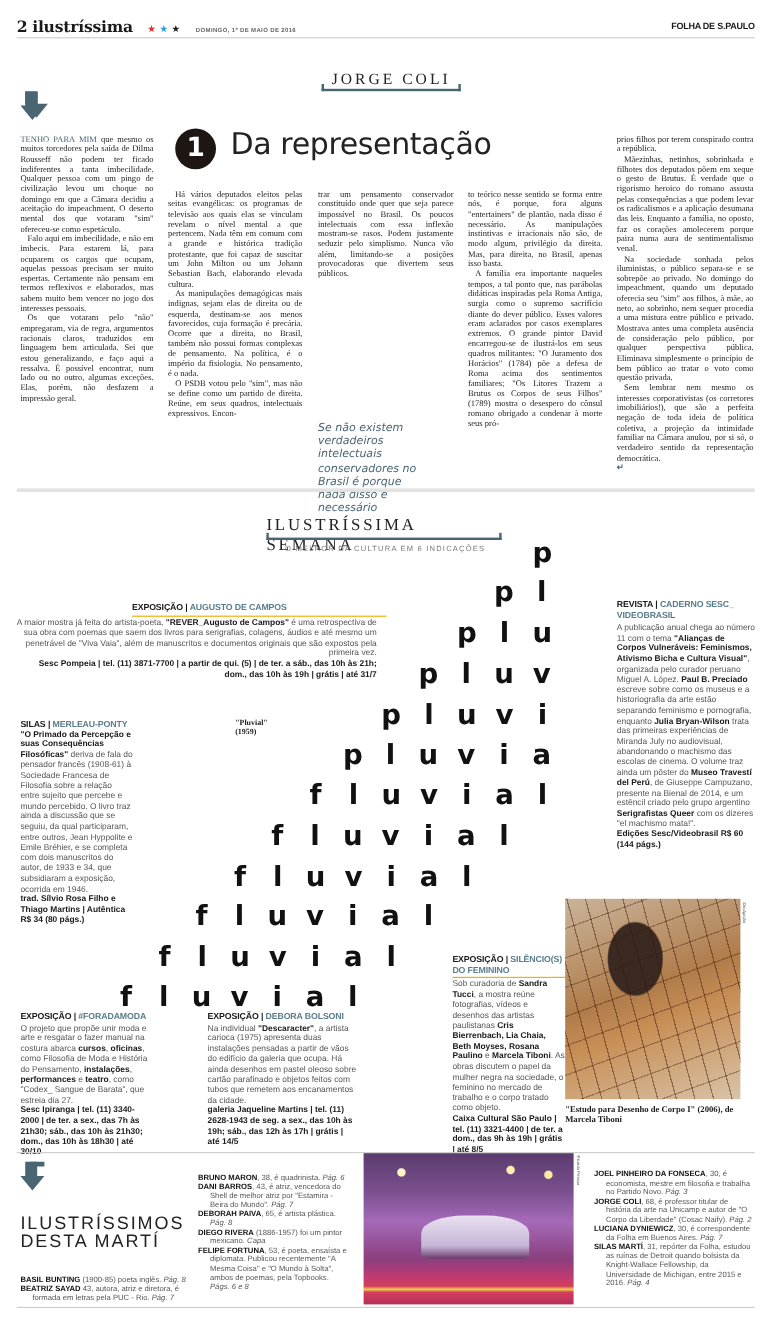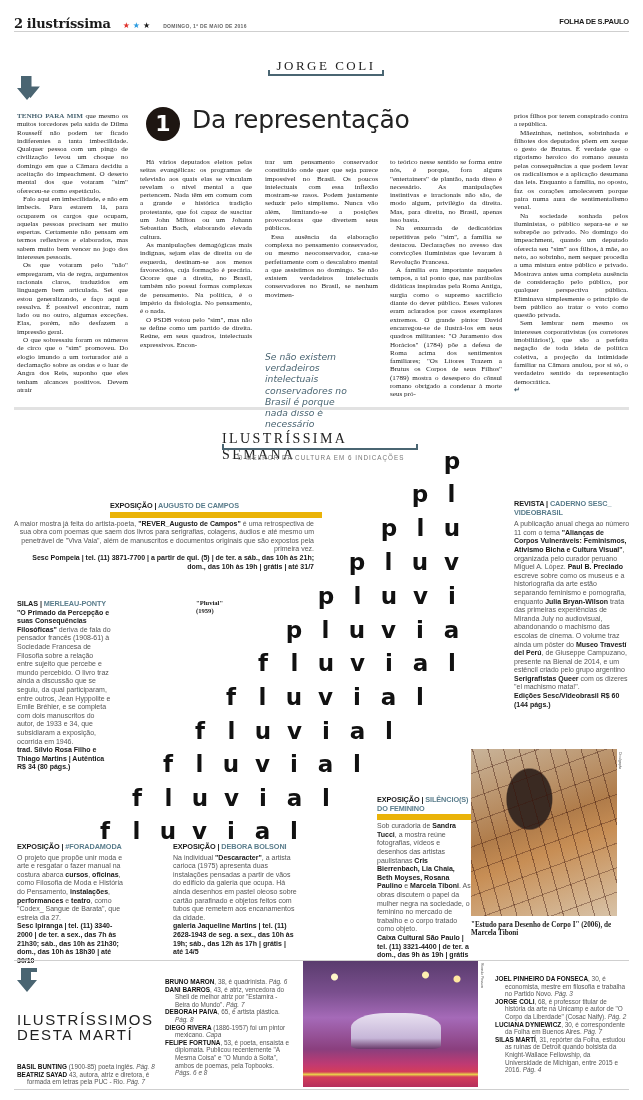--- a/index.html
+++ b/index.html
@@ -13,33 +13,33 @@
 .hdr .date{font-family:"Liberation Sans",sans-serif;font-size:5px;font-weight:bold;color:#666;margin-left:6px;letter-spacing:.3px}
 .hdr .brand{position:absolute;right:0;top:3px;font-family:Liberation Sans, sans-serif;font-weight:bold;font-size:7.5px;letter-spacing:-.2px}
 
 .coltitle{left:268px;top:58px;width:116px;height:16px;text-align:center;font-family:"Liberation Serif",serif;font-size:13px;letter-spacing:2.5px;color:#222}
 .coltitle:after,.semtitle:after{content:"";position:absolute;left:0;right:0;bottom:-2px;height:4px;border:2px solid #4a6572;border-top:none}
 .arrow{width:28px;height:26px}
 
 .body{font-family:"Liberation Serif",serif;font-size:7.1px;line-height:8.3px;text-align:justify;color:#222}
 .body p{text-indent:6px}
 .body p.first{text-indent:0}
-.lead{color:#4a6572;font-weight:bold}
+.lead{color:#4a6572;font-weight:normal}
 .bignum{left:146px;top:107px;width:34px;height:34px;border-radius:50%;background:#1e1612;color:#fff;font-family:"DejaVu Sans",sans-serif;font-weight:bold;font-size:22px;line-height:34px;text-align:center}
 .headline{left:192px;top:105px;font-family:"DejaVu Sans",sans-serif;font-weight:normal;font-size:25px;letter-spacing:-.3px;color:#222}
 .pull{left:265px;top:351px;width:95px;font-family:"DejaVu Sans",sans-serif;font-style:italic;font-size:9.2px;line-height:11.2px;color:#4a6572}
 .divider{height:3px;background:#e2e2e2}
 
 .semtitle{left:222px;top:431px;width:196px;height:17px;font-family:"Liberation Serif",serif;font-size:14px;letter-spacing:2.4px;color:#222}
 .semsub{left:190px;top:454px;width:262px;text-align:center;font-family:"Liberation Sans",sans-serif;font-size:6.3px;letter-spacing:1px;color:#777}
 .sec{font-family:"Liberation Sans",sans-serif;font-size:7px;line-height:8.6px;color:#555}
 .sec b{color:#1a1a1a}
 .sec .kick{font-family:"Liberation Sans",sans-serif;font-weight:bold;font-size:7.3px;color:#1a1a1a;letter-spacing:-.1px}
 .sec .kick .acc{color:#5a7d8c}
-.sec .kickline{border-bottom:6px solid #eab308;padding-bottom:1px;margin-bottom:2px}
+.sec .kickline{border-bottom:1px solid #eab308;padding-bottom:1px;margin-bottom:2px}
 .sec .info{font-weight:bold;color:#1a1a1a}
 .poem{font-family:"DejaVu Sans",sans-serif;font-weight:bold;font-size:23px;color:#111}
 .poem span{position:absolute;width:20px;text-align:center}
 .photo1{left:471px;top:749px;width:146px;height:167px;background:radial-gradient(ellipse at 40% 30%,#3a2a22 0 18%,transparent 19%),linear-gradient(160deg,#c9b49a 0,#b07c4a 45%,#c78e55 60%,#d8c3a8 100%)}
 .photo1 .lines{position:absolute;inset:0;background:repeating-linear-gradient(75deg,transparent 0 14px,rgba(60,20,10,.45) 14px 15px),repeating-linear-gradient(-20deg,transparent 0 22px,rgba(60,20,10,.35) 22px 23px)}
 .credit{font-family:"Liberation Sans",sans-serif;font-size:3.5px;color:#555;writing-mode:vertical-rl}
 .cap{font-family:"Liberation Serif",serif;font-weight:bold;font-size:7.2px;line-height:8.4px;color:#1a1a1a}
 .ilust{font-family:Liberation Sans, sans-serif;font-size:15px;line-height:15px;letter-spacing:1.6px;color:#222}
 .contrib{font-family:"Liberation Sans",sans-serif;font-size:6.4px;line-height:7.6px;color:#555}
 .contrib .row{padding-left:10px;text-indent:-10px}
@@ -69,38 +69,35 @@
     </svg>
 </div>
 
 <div class="abs bignum">1</div>
 <div class="abs headline">Da representação</div>
 
 <div class="abs body" style="left:17px;top:112px;width:111px">
   <p class="first"><span class="lead">TENHO PARA MIM</span><span> que mesmo os muitos torcedores pela saída de Dilma Rousseff não podem ter ficado indiferentes a tanta imbecilidade. Qualquer pessoa com um pingo de civilização levou um choque no domingo em que a Câmara decidiu a aceitação do impeachment. O deserto mental dos que votaram "sim" ofereceu-se como espetáculo.</span></p>
   <p>Falo aqui em imbecilidade, e não em imbecis. Para estarem lá, para ocuparem os cargos que ocupam, aquelas pessoas precisam ser muito espertas. Certamente não pensam em termos reflexivos e elaborados, mas sabem muito bem vencer no jogo dos interesses pessoais.</p>
   <p>Os que votaram pelo "não" empregaram, via de regra, argumentos racionais claros, traduzidos em linguagem bem articulada. Sei que estou generalizando, e faço aqui a ressalva. É possível encontrar, num lado ou no outro, algumas exceções. Elas, porém, não desfazem a impressão geral.</p>
-  <p>O que sobressaiu foram os números de circo que o "sim" promoveu. Do elogio imundo a um torturador até a declamação sobre as ondas e o luar de Angra dos Reis, suponho que eles tenham alcances positivos. Devem atrair</p>
 </div>
 
 <div class="abs body" style="left:140px;top:158px;width:112px">
   <p>Há vários deputados eleitos pelas seitas evangélicas: os programas de televisão aos quais elas se vinculam revelam o nível mental a que pertencem. Nada têm em comum com a grande e histórica tradição protestante, que foi capaz de suscitar um John Milton ou um Johann Sebastian Bach, elaborando elevada cultura.</p>
   <p>As manipulações demagógicas mais indignas, sejam elas de direita ou de esquerda, destinam-se aos menos favorecidos, cuja formação é precária. Ocorre que a direita, no Brasil, também não possui formas complexas de pensamento. Na política, é o império da fisiologia. No pensamento, é o nada.</p>
   <p>O PSDB votou pelo "sim", mas não se define como um partido de direita. Reúne, em seus quadros, intelectuais expressivos. Encon-</p>
 </div>
 
 <div class="abs body" style="left:265px;top:158px;width:113px">
   <p class="first">trar um pensamento conservador constituído onde quer que seja parece impossível no Brasil. Os poucos intelectuais com essa inflexão mostram-se rasos. Podem justamente seduzir pelo simplismo. Nunca vão além, limitando-se a posições provocadoras que divertem seus públicos.</p>
-  <p>Essa ausência da elaboração complexa no pensamento conservador, ou mesmo neoconservador, casa-se perfeitamente com o descalabro mental a que assistimos no domingo. Se não existem verdadeiros intelectuais conservadores no Brasil, se nenhum movimen-</p>
 </div>
 <div class="abs pull">Se não existem verdadeiros intelectuais conservadores no Brasil é porque nada disso é necessário</div>
 
 <div class="abs body" style="left:390px;top:158px;width:112px">
   <p class="first">to teórico nesse sentido se forma entre nós, é porque, fora alguns "entertainers" de plantão, nada disso é necessário. As manipulações instintivas e irracionais não são, de modo algum, privilégio da direita. Mas, para direita, no Brasil, apenas isso basta.</p>
-  <p>Na enxurrada de dedicatórias repetitivas pelo "sim", a família se destacou. Declarações no avesso das convicções iluministas que levaram à Revolução Francesa.</p>
   <p>A família era importante naqueles tempos, a tal ponto que, nas parábolas didáticas inspiradas pela Roma Antiga, surgia como o supremo sacrifício diante do dever público. Esses valores eram aclarados por casos exemplares extremos. O grande pintor David encarregou-se de ilustrá-los em seus quadros militantes: "O Juramento dos Horácios" (1784) põe a defesa de Roma acima dos sentimentos familiares; "Os Litores Trazem a Brutus os Corpos de seus Filhos" (1789) mostra o desespero do cônsul romano obrigado a condenar à morte seus pró-</p>
 </div>
 
 <div class="abs body" style="left:514px;top:112px;width:114px">
   <p class="first">prios filhos por terem conspirado contra a república.</p>
   <p>Mãezinhas, netinhos, sobrinhada e filhotes dos deputados põem em xeque o gesto de Brutus. É verdade que o rigorismo heroico do romano assusta pelas consequências a que podem levar os radicalismos e a aplicação desumana das leis. Enquanto a família, no oposto, faz os corações amolecerem porque paira numa aura de sentimentalismo venal.</p>
   <p>Na sociedade sonhada pelos iluministas, o público separa-se e se sobrepõe ao privado. No domingo do impeachment, quando um deputado oferecia seu "sim" aos filhos, à mãe, ao neto, ao sobrinho, nem sequer procedia a uma mistura entre público e privado. Mostrava antes uma completa ausência de consideração pelo público, por qualquer perspectiva pública. Eliminava simplesmente o princípio de bem público ao tratar o voto como questão privada.</p>
   <p>Sem lembrar nem mesmo os interesses corporativistas (os corretores imobiliários!), que são a perfeita negação de toda ideia de política coletiva, a projeção da intimidade familiar na Câmara anulou, por si só, o verdadeiro sentido da representação democrática.</p>
   <span style="color:#4a6572;font-weight:bold">↵</span>
 </div>

